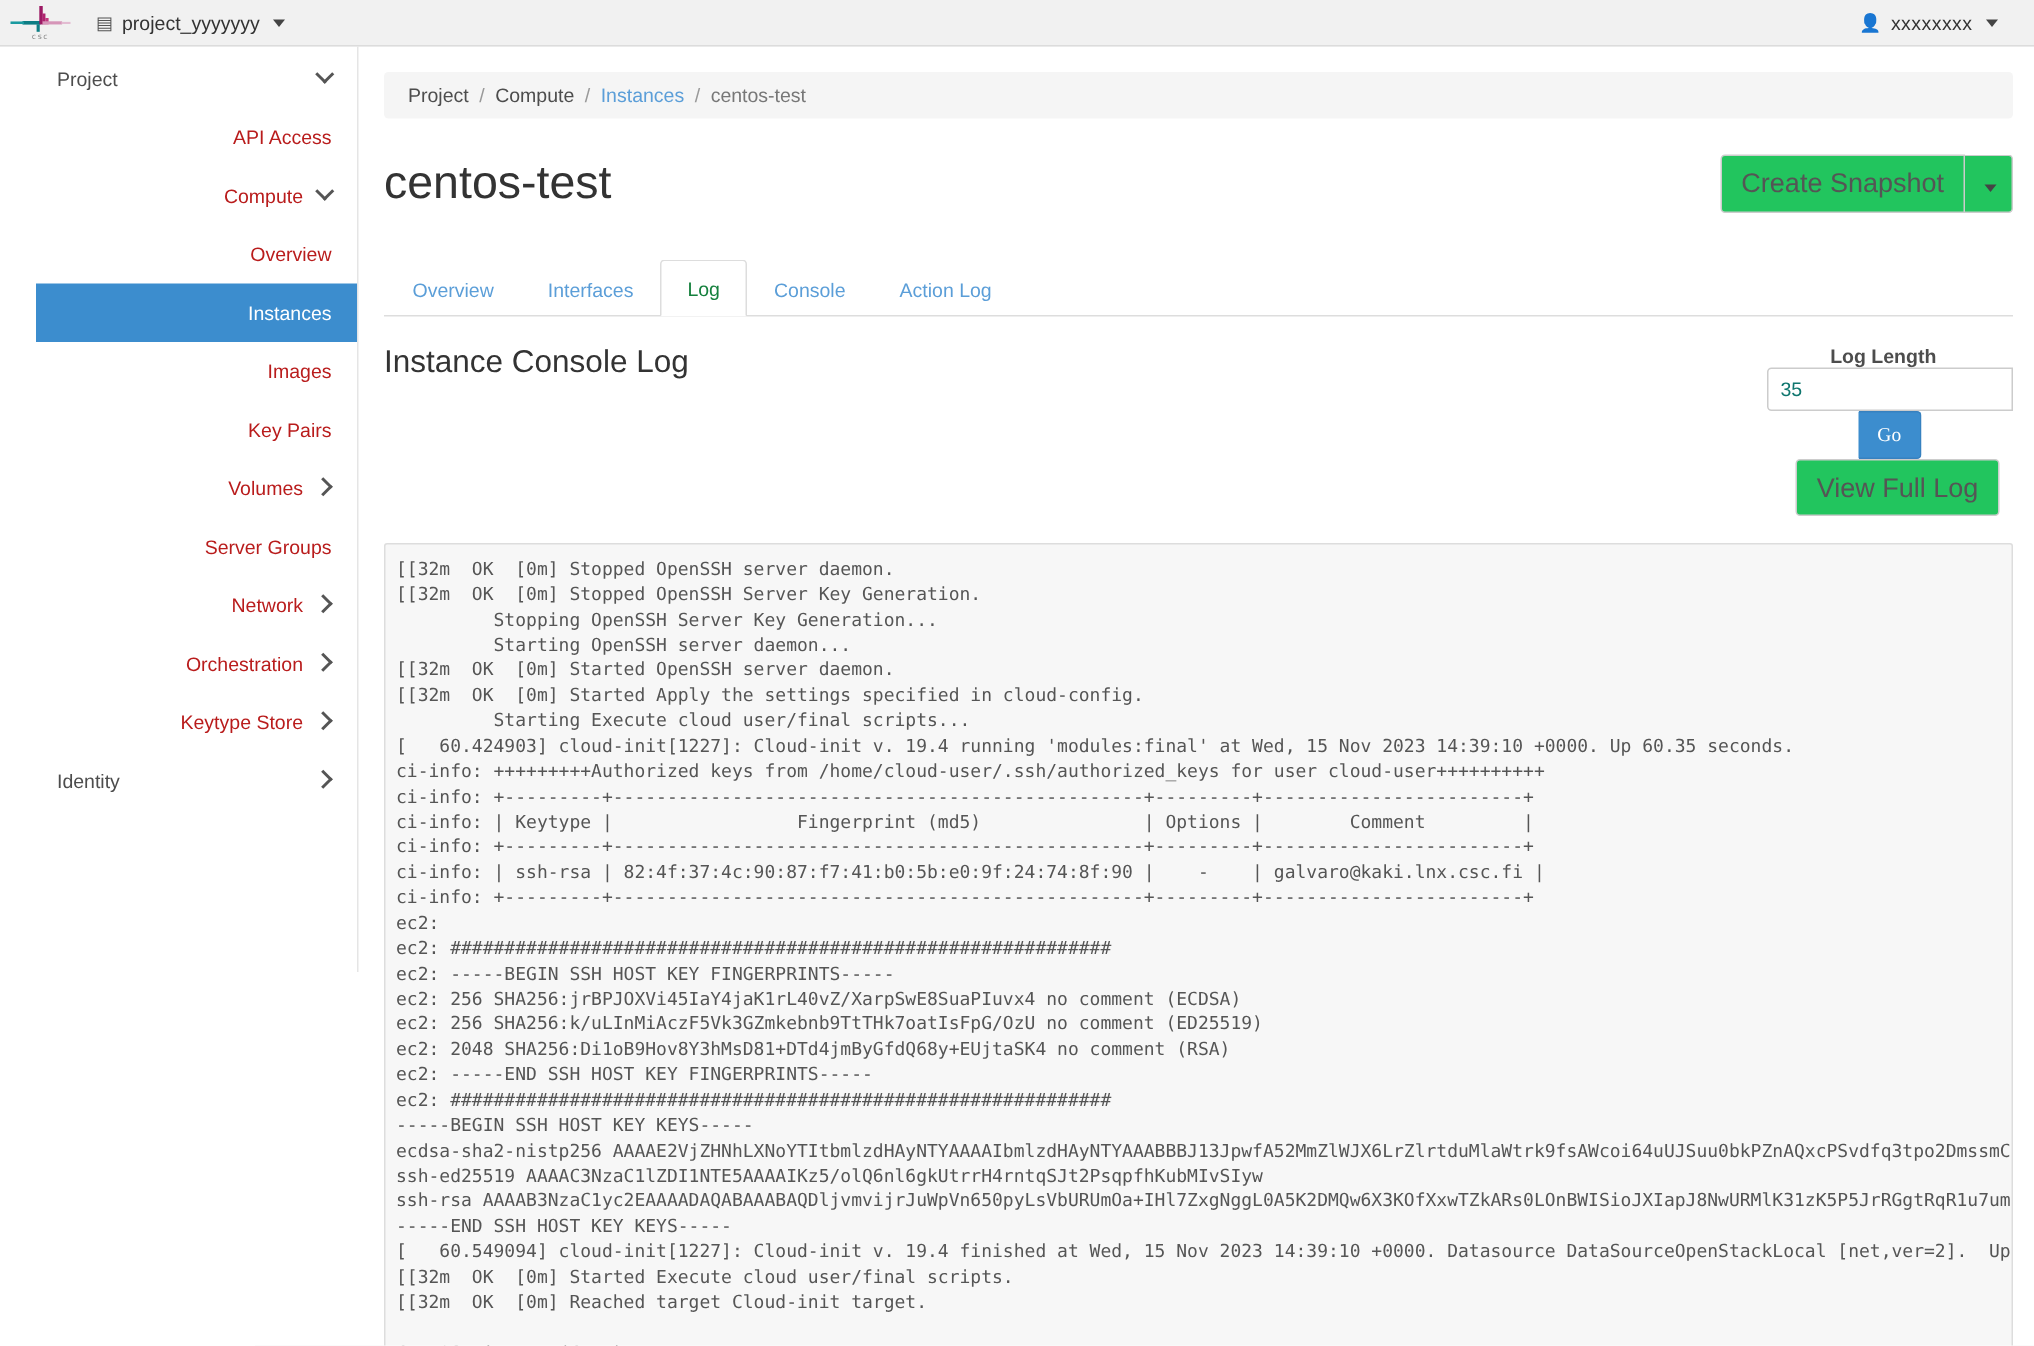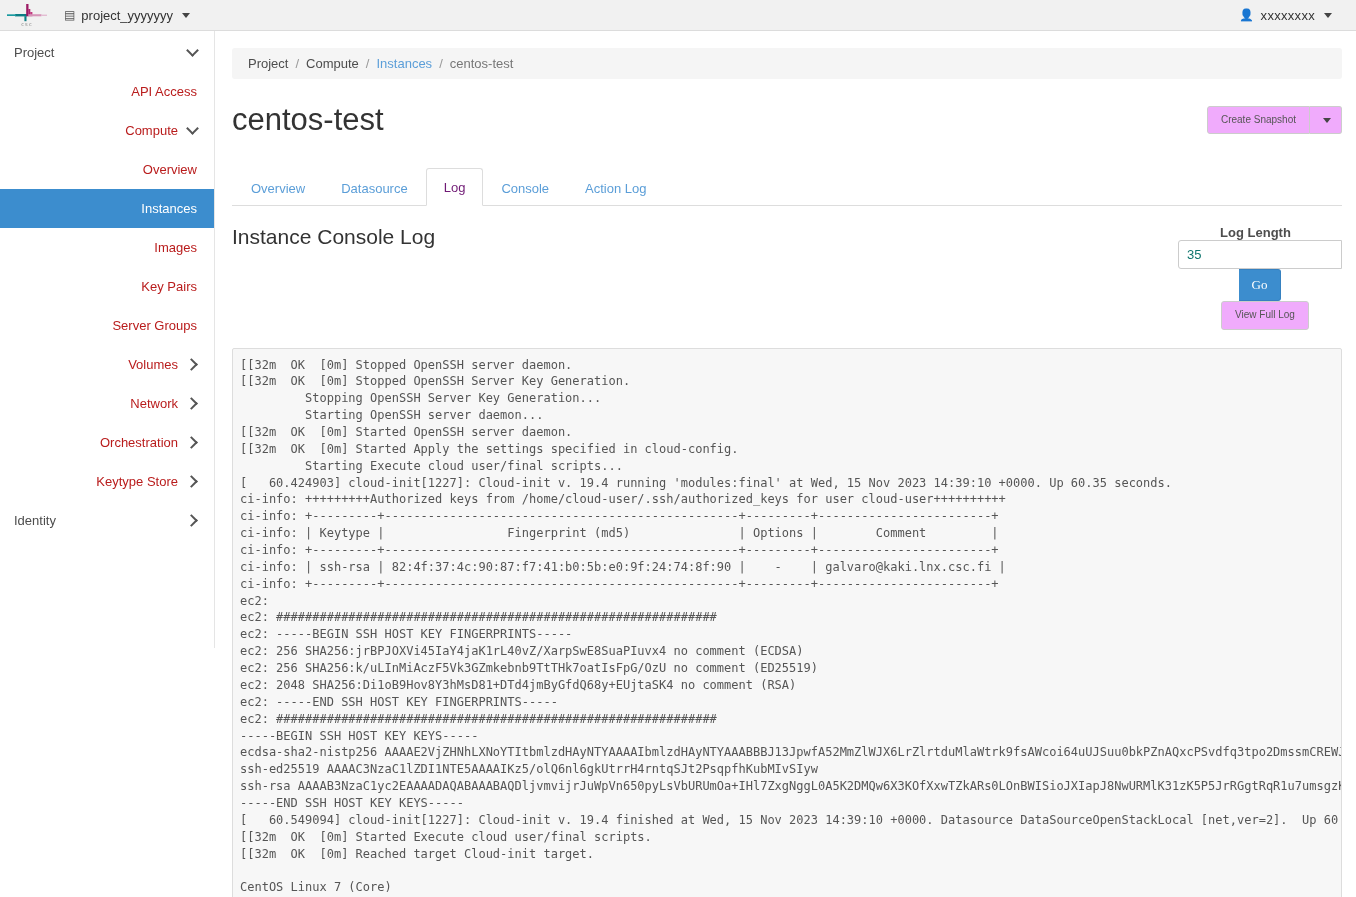--- a/index.html
+++ b/index.html
@@ -55,21 +55,21 @@
   }
   #user-menu {
     position: absolute;
     right: 14px;
     top: 0;
     height: 30px;
   }
   .monoish { letter-spacing: 0.3px; }
 
   
-  #shell { display: flex; height: 617px; }
+  #shell { display: flex; height: 617px; padding-left: 24px; }
 
   
   #sidebar {
     width: 215px;
     flex: 0 0 215px;
     background: #ffffff;
     border-right: 1px solid #e5e5e5;
     padding-top: 2px;
   }
   .nav-row {
@@ -152,23 +152,23 @@
   #page-title {
     font-size: 31px;
     font-weight: normal;
     color: #333;
     margin: 0;
     line-height: 1.1;
   }
   .btn-group { display: flex; }
   .btn {
     font-family: "Liberation Sans", sans-serif;
-    font-size: 10px;
+    font-size: 18px;
     color: #555;
-    background: #f0abfc;
+    background: #22c55e;
     border: 1px solid #cccccc;
     padding: 7px 13px;
     border-radius: 3px;
     cursor: pointer;
     line-height: 1.25;
     white-space: nowrap;
   }
   .btn-group .btn:first-child {
     border-top-right-radius: 0;
     border-bottom-right-radius: 0;
@@ -193,21 +193,21 @@
     color: #5b9ed8;
     padding: 11px 17px 10px 17px;
     cursor: pointer;
     border: 1px solid transparent;
     border-bottom: none;
     margin-bottom: -1px;
     border-radius: 3px 3px 0 0;
     white-space: nowrap;
   }
   .tab.active {
-    color: #701a75;
+    color: #15803d;
     background: #ffffff;
     border-color: #dddddd;
     border-bottom: 1px solid #ffffff;
   }
 
   
   #log-header {
     display: flex;
     justify-content: space-between;
     margin-top: 19px;
@@ -329,26 +329,26 @@
     </div>
     <div class="nav-row lvl3 active">
       <span class="lbl">Instances</span>
     </div>
     <div class="nav-row lvl3">
       <span class="lbl">Images</span>
     </div>
     <div class="nav-row lvl3">
       <span class="lbl">Key Pairs</span>
     </div>
+    <div class="nav-row lvl2">
+      <span class="lbl">Volumes</span>
+      <span class="arrow chev-right"></span>
+    </div>
     <div class="nav-row lvl3">
       <span class="lbl">Server Groups</span>
-    </div>
-    <div class="nav-row lvl2">
-      <span class="lbl">Volumes</span>
-      <span class="arrow chev-right"></span>
     </div>
     <div class="nav-row lvl2">
       <span class="lbl">Network</span>
       <span class="arrow chev-right"></span>
     </div>
     <div class="nav-row lvl2">
       <span class="lbl">Orchestration</span>
       <span class="arrow chev-right"></span>
     </div>
     <div class="nav-row lvl2">
@@ -378,21 +378,21 @@
       <div class="btn-group">
         <button class="btn">Create Snapshot</button>
         <button class="btn split">
           <span class="caret"></span>
         </button>
       </div>
     </div>
 
     <div id="tabs">
       <div class="tab">Overview</div>
-      <div class="tab">Datasource</div>
+      <div class="tab">Interfaces</div>
       <div class="tab active">Log</div>
       <div class="tab">Console</div>
       <div class="tab">Action Log</div>
     </div>
 
     <div id="log-header">
       <h2 id="log-heading">Instance Console Log</h2>
       <div id="log-controls">
         <span id="log-length-label">Log Length</span>
         <input id="log-length-input" type="text" value="35" style="">

